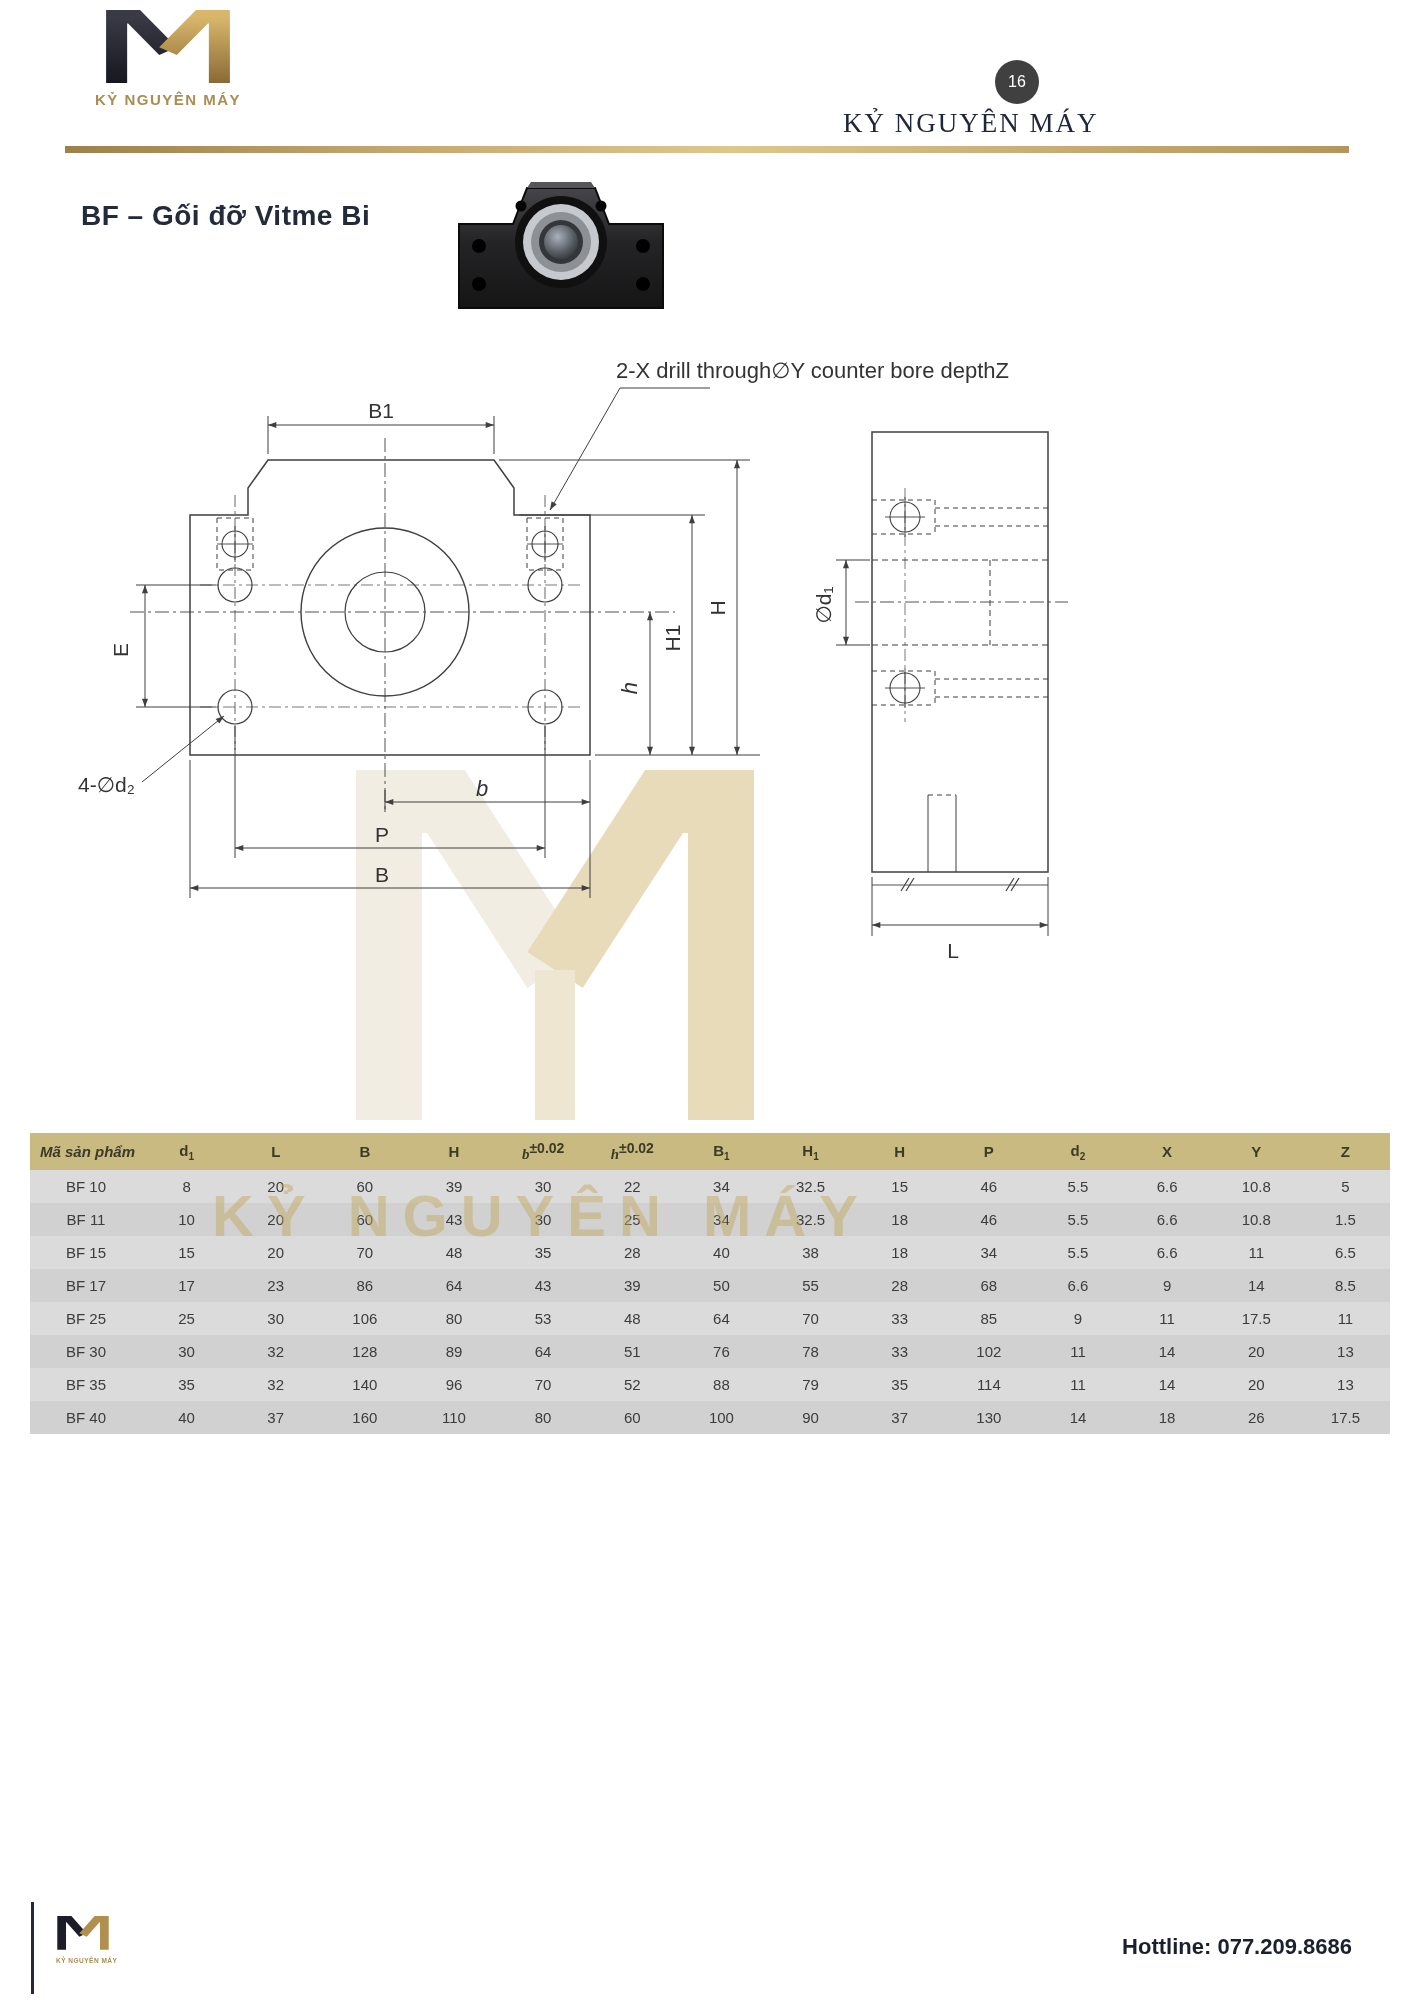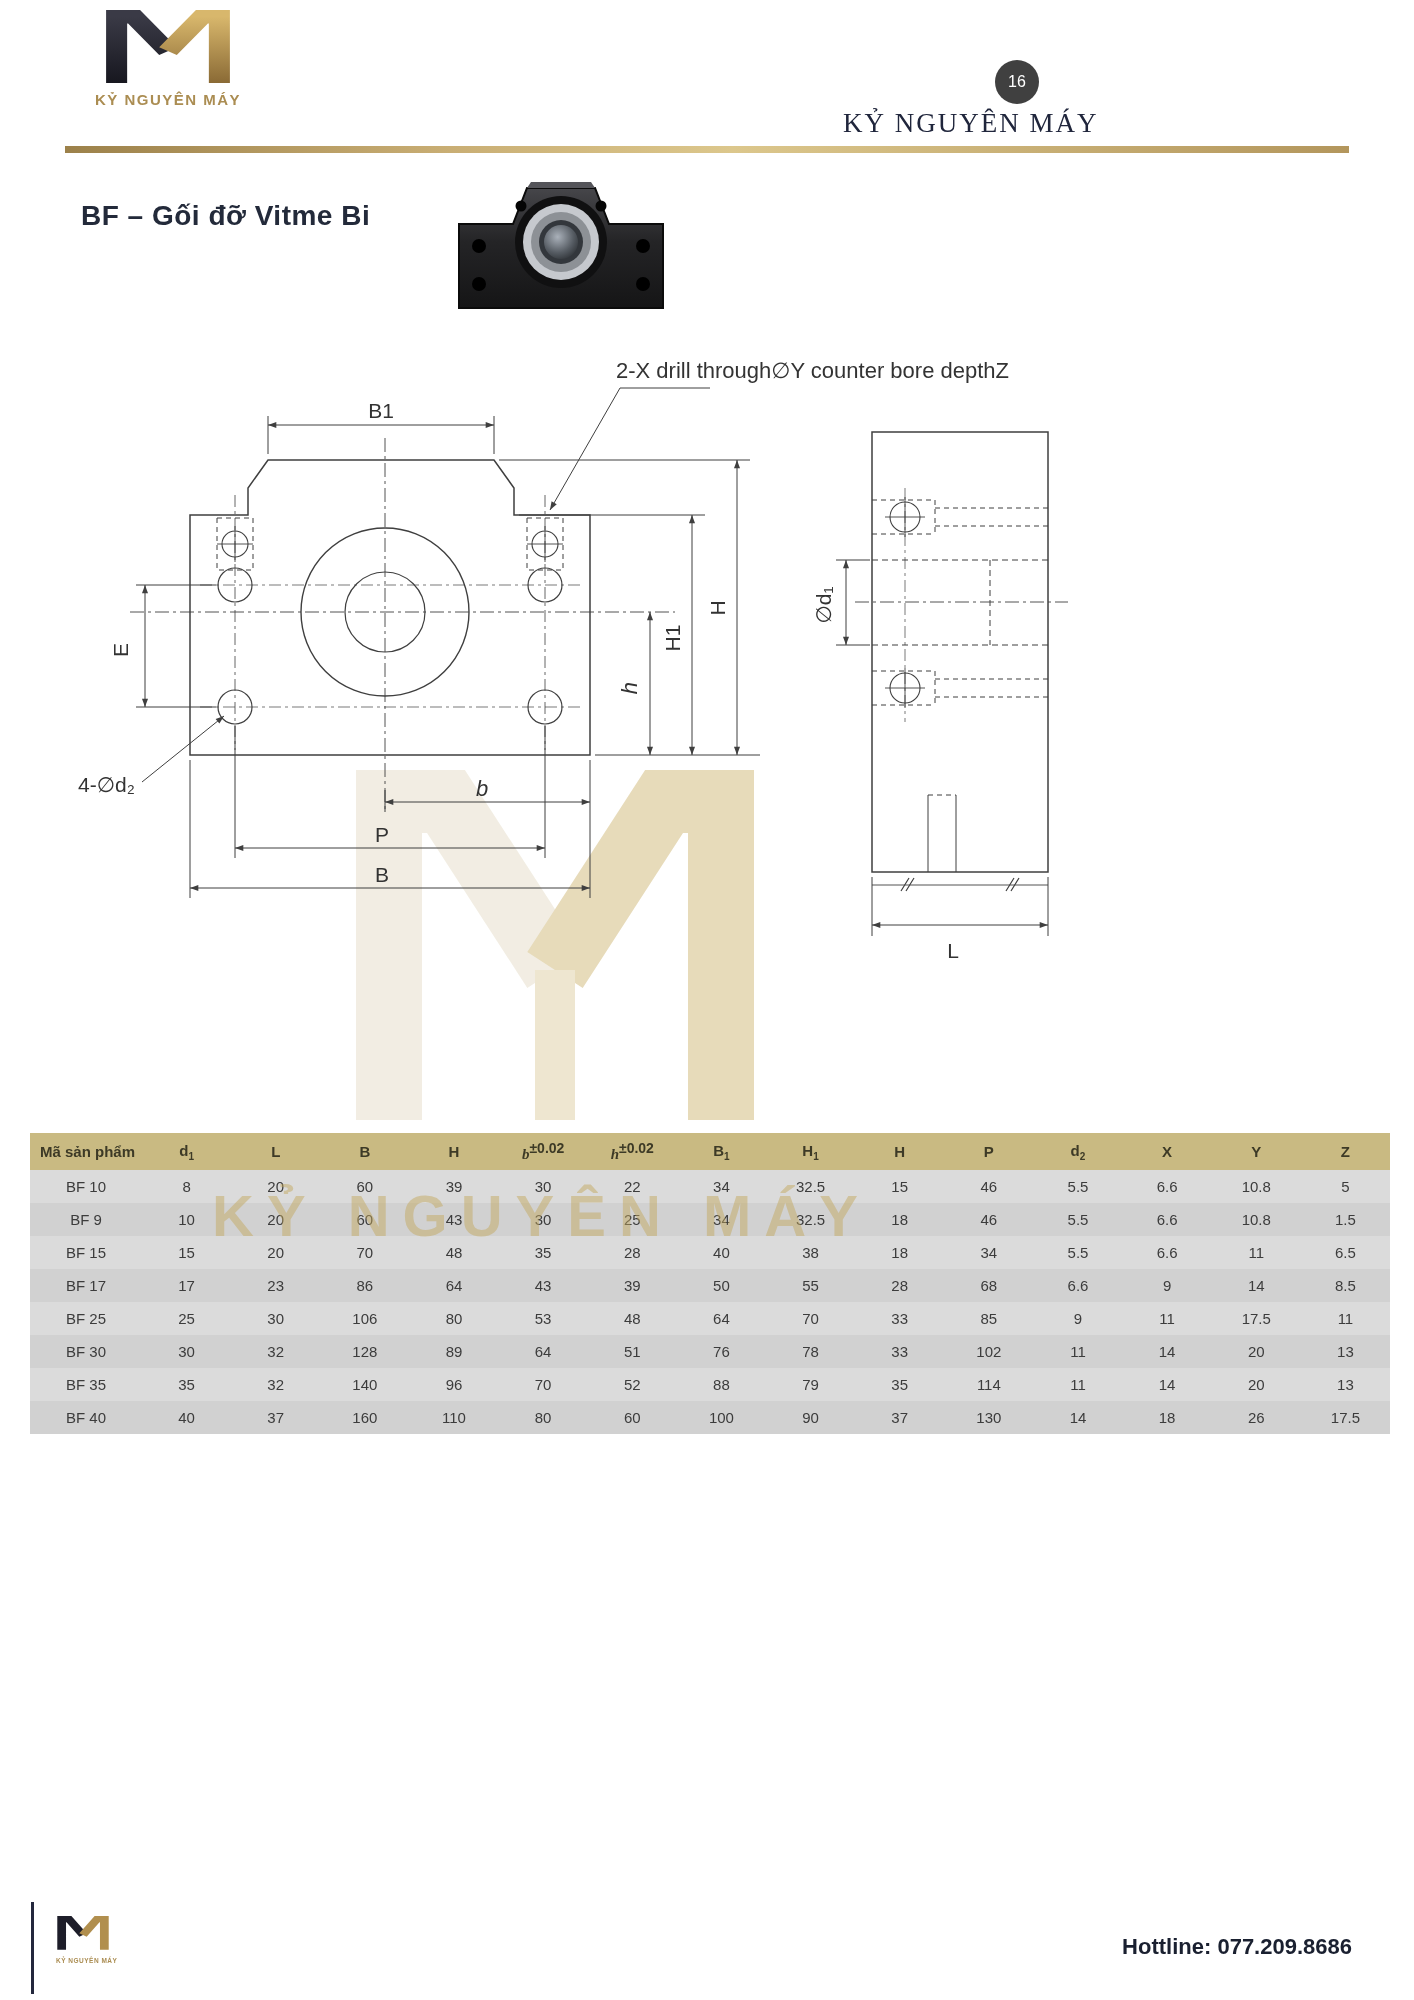--- a/index.html
+++ b/index.html
@@ -28,21 +28,21 @@
   .dimi { font-size:22px; font-style:italic; font-family:"Liberation Serif", serif; }
   .callout { font-size:22px; }
 
   .watermark-text { left:212px; top:1182px; z-index:3; font-size:58px; font-weight:700; letter-spacing:13px;
                     color:#c3a85e; opacity:.48; white-space:nowrap; pointer-events:none; }
 
   
   .spec-table { position:absolute; left:30px; top:1133px; width:1360px; z-index:2;
                 border-collapse:collapse; table-layout:fixed; font-size:15px; color:#3c3c3c; }
   .spec-table th { background:#c9ba82; height:37px; font-weight:bold; color:#3d3a26; text-align:center; }
-  .spec-table th:first-child { text-align:left; padding-left:10px; }
+  .spec-table th:first-child { text-align:left; padding-left:10px;font-style:italic; }
   .spec-table td { height:33px; text-align:center; }
   .spec-table tbody tr:nth-child(odd)  td { background:#dbdbdb; }
   .spec-table tbody tr:nth-child(even) td { background:#d1d1d1; }
   .spec-table sub { font-size:10px; }
   .spec-table sup { font-size:14px; }
   .ith { font-style:italic; font-family:"Liberation Serif", serif; }
 
   
   .footer-line { left:31px; top:1902px; width:3px; height:92px; background:#23283d; }
   .ftr-logo { left:56px; top:1916px; width:110px; text-align:left; }
@@ -279,21 +279,21 @@
           <td>34</td>
           <td>32.5</td>
           <td>15</td>
           <td>46</td>
           <td>5.5</td>
           <td>6.6</td>
           <td>10.8</td>
           <td>5</td>
         </tr>
         <tr>
-          <td>BF 9</td>
+          <td>BF 11</td>
           <td>10</td>
           <td>20</td>
           <td>60</td>
           <td>43</td>
           <td>30</td>
           <td>25</td>
           <td>34</td>
           <td>32.5</td>
           <td>18</td>
           <td>46</td>

